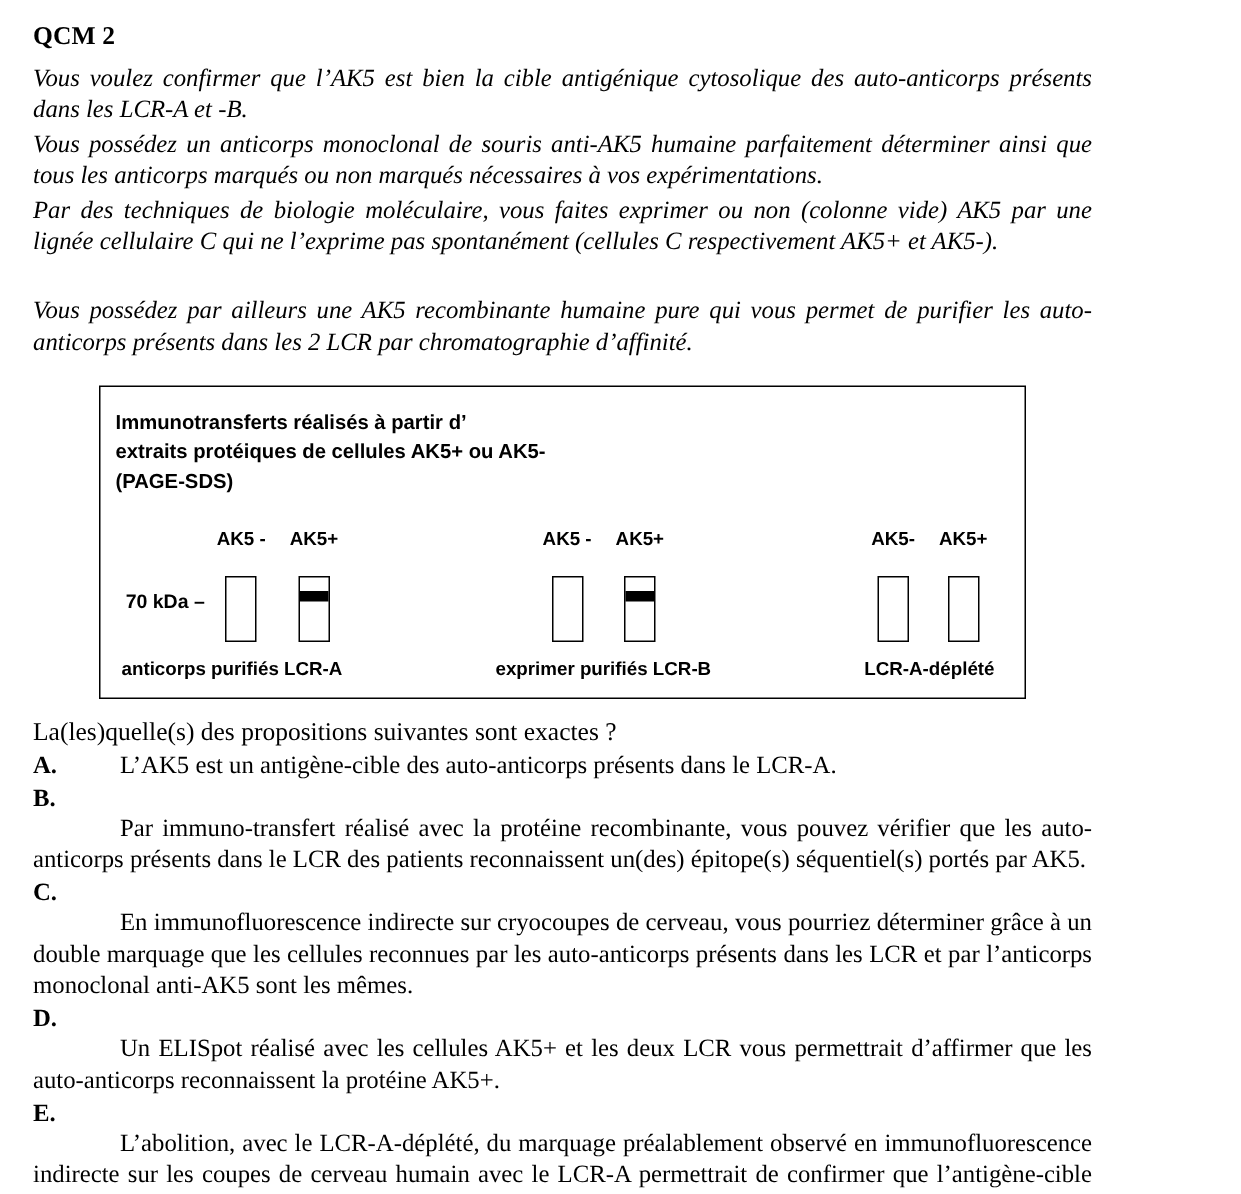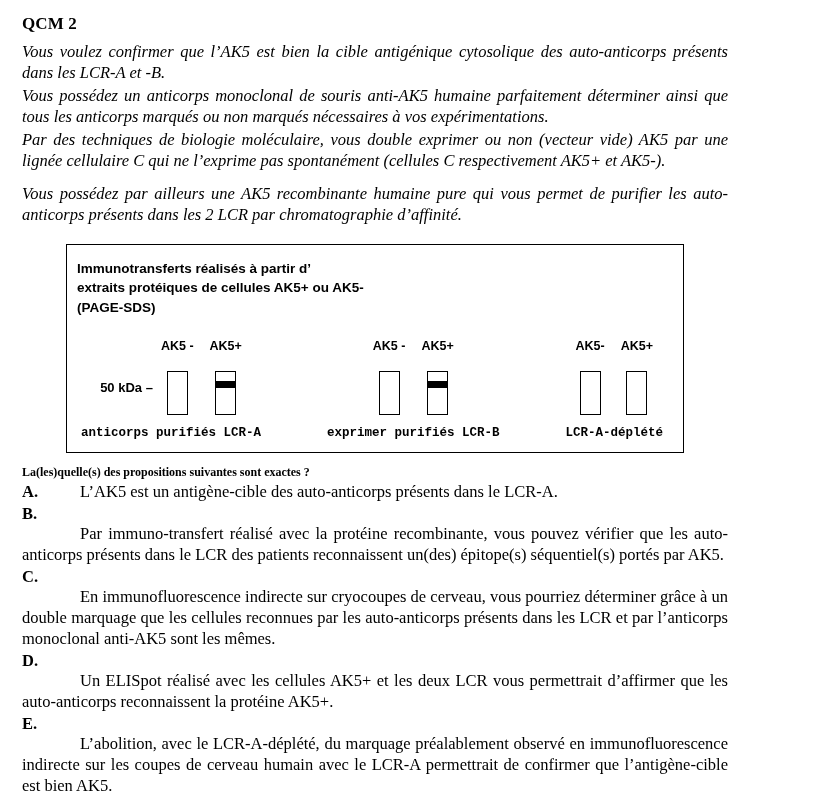--- a/index.html
+++ b/index.html
@@ -29,21 +29,21 @@
     letter-spacing: 0.1px;
   }
   .intro-para {
     font-style: italic;
     font-size: 16.5px;
     line-height: 1.27;
     margin: 0 0 2px 0;
     text-align: justify;
   }
   .intro-para.spaced {
-    margin-top: 12px;
+    margin-top: 25px;
   }
   .figure-wrap {
     display: flex;
     justify-content: center;
     margin: 18px 0 12px 0;
   }
   .figure-box {
     border: 1.5px solid #000;
     width: 618px;
     box-sizing: border-box;
@@ -105,31 +105,31 @@
   }
   .blot .band {
     position: absolute;
     left: 0;
     right: 0;
     top: 9px;
     height: 7px;
     background: #000;
   }
   .panel-caption {
-    font-family: Liberation Mono, monospace;
+    font-family: Liberation Sans, sans-serif;
     font-weight: bold;
     font-size: 12.5px;
     margin-top: 11px;
     text-align: center;
     white-space: nowrap;
   }
   .question-line {
     font-family: "Liberation Serif", serif;
-    font-weight: bold;
-    font-size: 12px;
+    font-weight: normal;
+    font-size: 17px;
     margin: 6px 0 2px 0;
   }
   .prop {
     display: flex;
     align-items: flex-start;
     font-size: 16.5px;
     line-height: 1.27;
     margin-bottom: 1px;
     text-align: justify;
   }
@@ -155,36 +155,36 @@
 </style>
 </head>
 <body>
 
 <div class="page">
 
   <h1 class="title">QCM 2</h1>
 
   <p class="intro-para">Vous voulez confirmer que l’AK5 est bien la cible antigénique cytosolique des auto-anticorps présents dans les LCR-A et -B.</p>
   <p class="intro-para">Vous possédez un anticorps monoclonal de souris anti-AK5 humaine parfaitement déterminer ainsi que tous les anticorps marqués ou non marqués nécessaires à vos expérimentations.</p>
-  <p class="intro-para">Par des techniques de biologie moléculaire, vous double exprimer ou non (vecteur vide) AK5 par une lignée cellulaire C qui ne l’exprime pas spontanément (cellules C respectivement AK5+ et AK5-).</p>
+  <p class="intro-para">Par des techniques de biologie moléculaire, vous faites exprimer ou non (colonne vide) AK5 par une lignée cellulaire C qui ne l’exprime pas spontanément (cellules C respectivement AK5+ et AK5-).</p>
   <p class="intro-para spaced">Vous possédez par ailleurs une AK5 recombinante humaine pure qui vous permet de purifier les auto-anticorps présents dans les 2 LCR par chromatographie d’affinité.</p>
 
   <div class="figure-wrap">
     <div class="figure-box">
       <div class="fig-caption">
         <div>Immunotransferts réalisés à partir d’</div>
         <div>extraits protéiques de cellules AK5+ ou AK5-</div>
         <div>(PAGE-SDS)</div>
       </div>
 
       <div class="fig-body">
 
         <div class="panel">
           <div class="panel-lanes-row">
-            <div class="kda-label">50 kDa –</div>
+            <div class="kda-label">70 kDa –</div>
             <div class="lane-group">
               <div class="lane">
                 <div class="lane-label">AK5 -</div>
                 <div class="blot"></div>
               </div>
               <div class="lane">
                 <div class="lane-label">AK5+</div>
                 <div class="blot">
                     <span class="band"></span>
                   </div>

